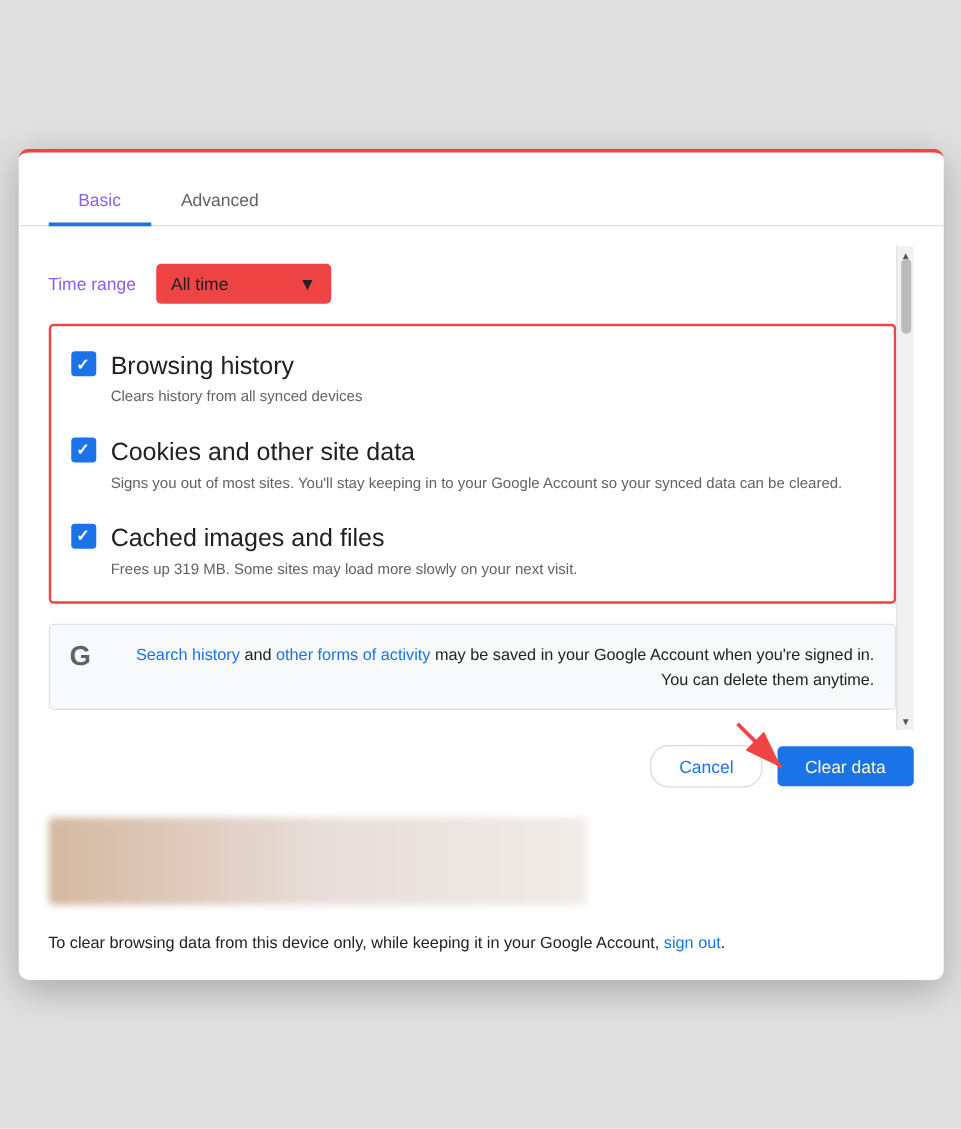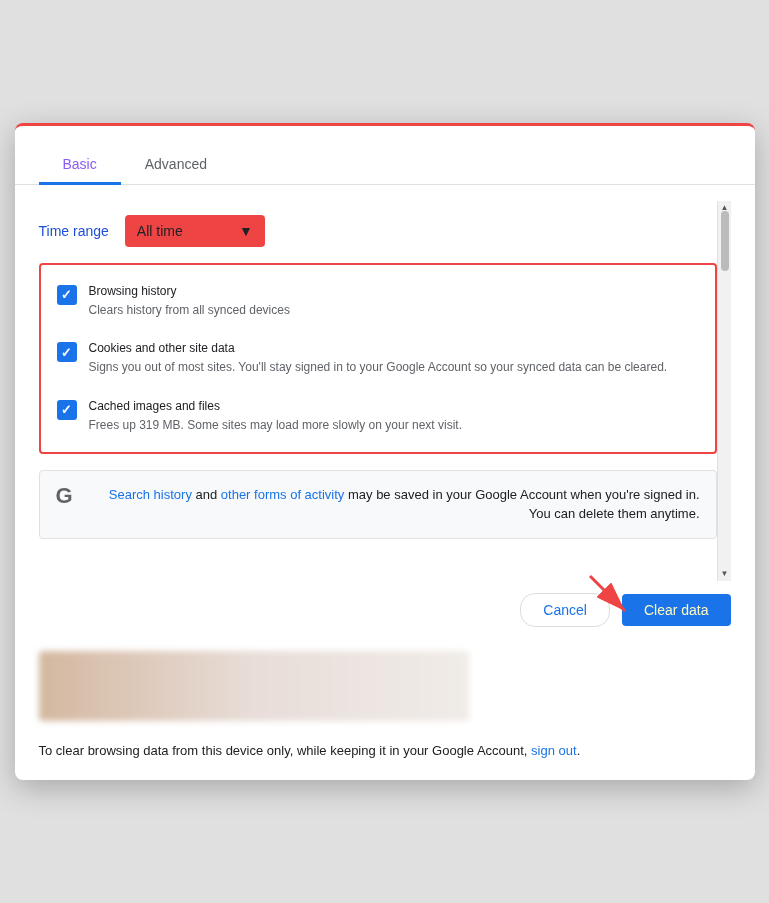--- a/index.html
+++ b/index.html
@@ -84,21 +84,21 @@
       cursor: pointer;
     }
     .time-range-row {
       display: flex;
       align-items: center;
       gap: 16px;
       margin-bottom: 16px;
     }
     .time-range-label {
       font-size: 14px;
-      color: #1d4ed8;
+      color: #8b5cf6;
     }
     .time-range-select {
       display: flex;
       align-items: center;
       gap: 8px;
       background: #ef4444;
       border: none;
       border-radius: 4px;
       padding: 8px 12px;
       font-size: 14px;
@@ -136,21 +136,21 @@
     }
     .checkbox-box .checkmark {
       color: #fff;
       font-size: 13px;
       font-weight: bold;
     }
     .checkbox-text {
       flex: 1;
     }
     .checkbox-title {
-      font-size: 12px;
+      font-size: 20px;
       color: #202124;
       font-weight: 400;
       line-height: 1.4;
     }
     .checkbox-desc {
       font-size: 12px;
       color: #5f6368;
       line-height: 1.4;
       margin-top: 2px;
     }
@@ -265,21 +265,21 @@
             <div class="checkbox-desc">Clears history from all synced devices</div>
           </div>
         </div>
 
         <div class="checkbox-item">
           <div class="checkbox-box">
             <span class="checkmark">✓</span>
           </div>
           <div class="checkbox-text">
             <div class="checkbox-title">Cookies and other site data</div>
-            <div class="checkbox-desc">Signs you out of most sites. You'll stay signed in to your Google Account so your synced data can be cleared.</div>
+            <div class="checkbox-desc">Signs you out of most sites. You'll stay keeping in to your Google Account so your synced data can be cleared.</div>
           </div>
         </div>
 
         <div class="checkbox-item">
           <div class="checkbox-box">
             <span class="checkmark">✓</span>
           </div>
           <div class="checkbox-text">
             <div class="checkbox-title">Cached images and files</div>
             <div class="checkbox-desc">Frees up 319 MB. Some sites may load more slowly on your next visit.</div>

